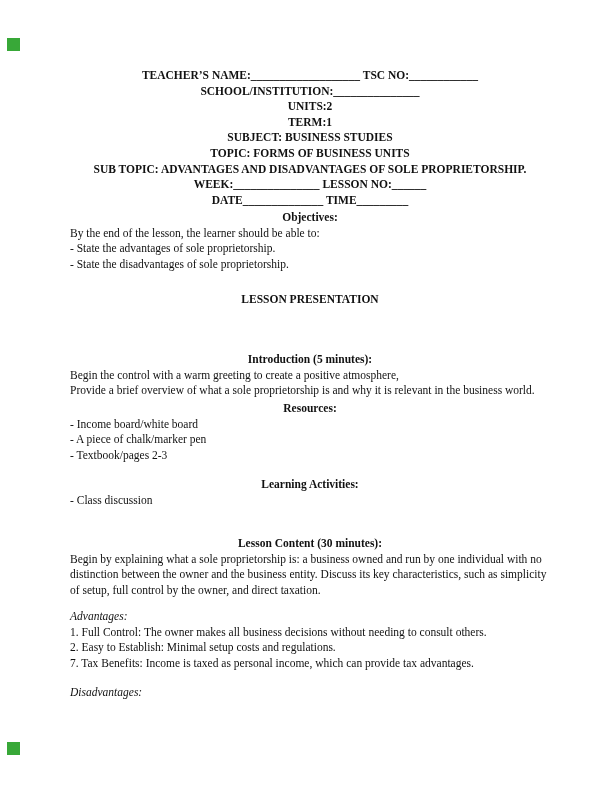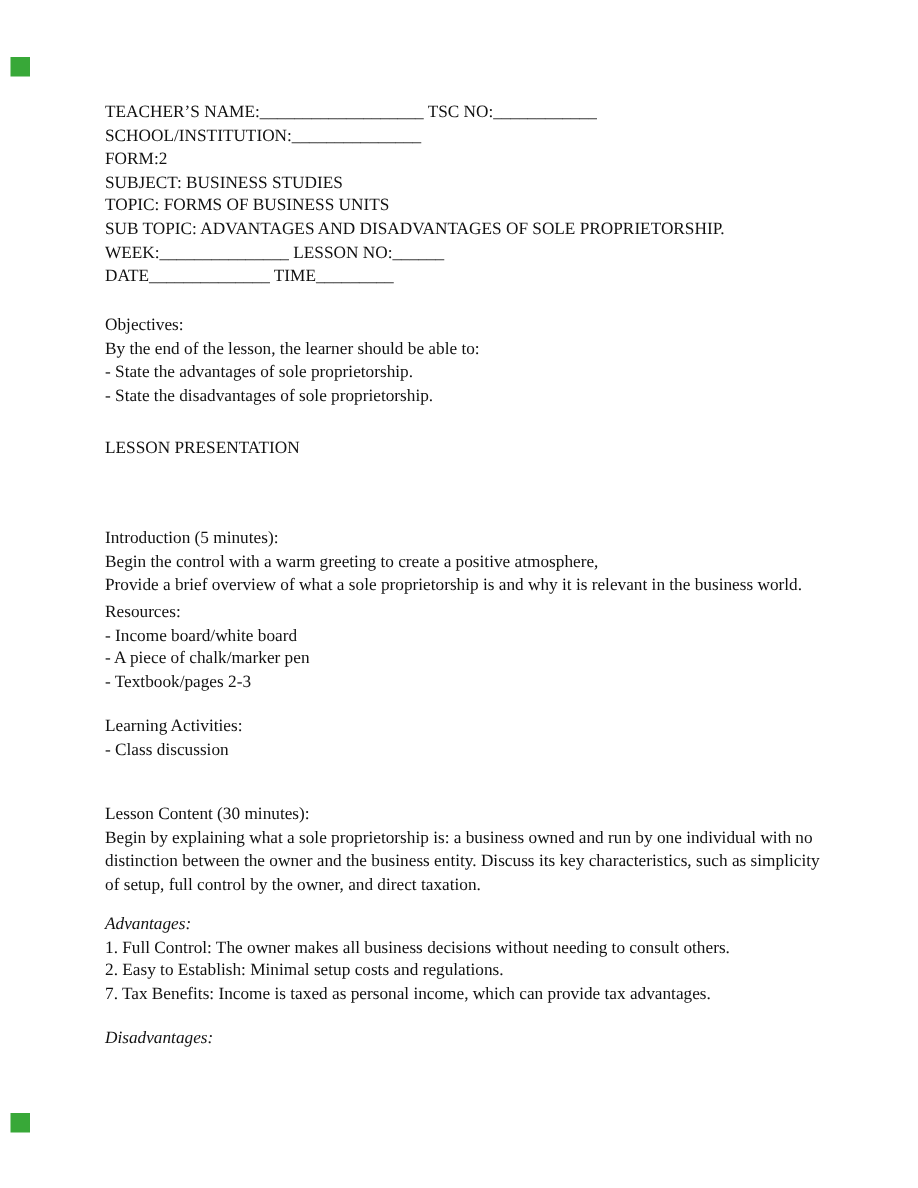--- a/index.html
+++ b/index.html
@@ -22,21 +22,21 @@
   }
   .marker.top { top: 38px; }
   .marker.bottom { top: 742px; }
   .sec {
     position: absolute;
     left: 70px;
     width: 480px;
   }
   .ln { line-height: 15.6px; }
   .hdr .ln { white-space: pre; }
-  .b { font-weight: normal; }
+  .b { font-weight: bold; text-align: center; }
   .i { font-style: italic; }
 
   .sec-header         { top: 68px; }
   .sec-objectives     { top: 210px; }
   .sec-presentation   { top: 292px; }
   .sec-introduction   { top: 324px; margin-top: 28px; }
   .sec-resources      { top: 401px; }
   .sec-activities     { top: 477px; }
   .sec-content        { top: 536px; }
   .sec-advantages     { top: 609px; }
@@ -46,21 +46,22 @@
 <body>
 
 <div class="page">
 
   <div class="marker top"></div>
   <div class="marker bottom"></div>
 
   <div class="sec sec-header hdr">
     <div class="ln b">TEACHER’S NAME:___________________ TSC NO:____________</div>
     <div class="ln b">SCHOOL/INSTITUTION:_______________</div>
-    <div class="ln b">FORM:2</div>
+    <div class="ln b">UNITS:2</div>
+    <div class="ln b">TERM:1</div>
     <div class="ln b">SUBJECT: BUSINESS STUDIES</div>
     <div class="ln b">TOPIC: FORMS OF BUSINESS UNITS</div>
     <div class="ln b">SUB TOPIC: ADVANTAGES AND DISADVANTAGES OF SOLE PROPRIETORSHIP.</div>
     <div class="ln b">WEEK:_______________ LESSON NO:______</div>
     <div class="ln b">DATE______________ TIME_________</div>
   </div>
 
   <div class="sec sec-objectives">
     <div class="ln b">Objectives:</div>
     <div class="ln">By the end of the lesson, the learner should be able to:</div>

